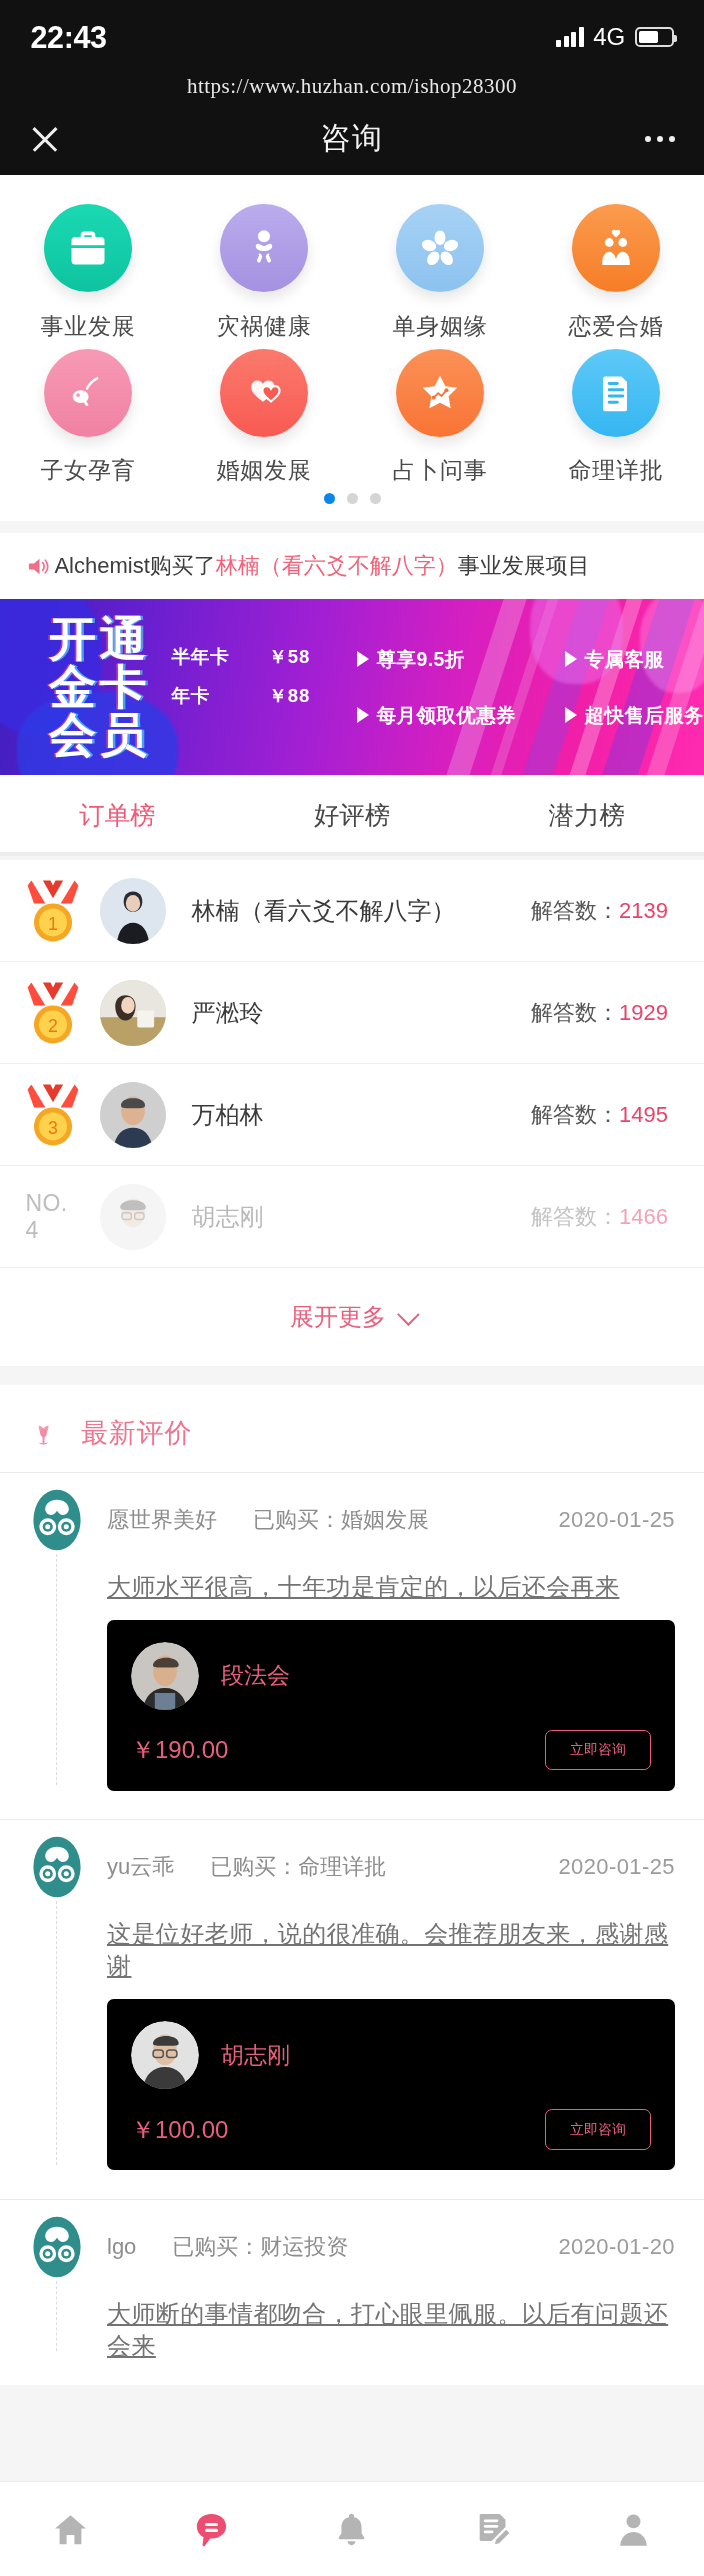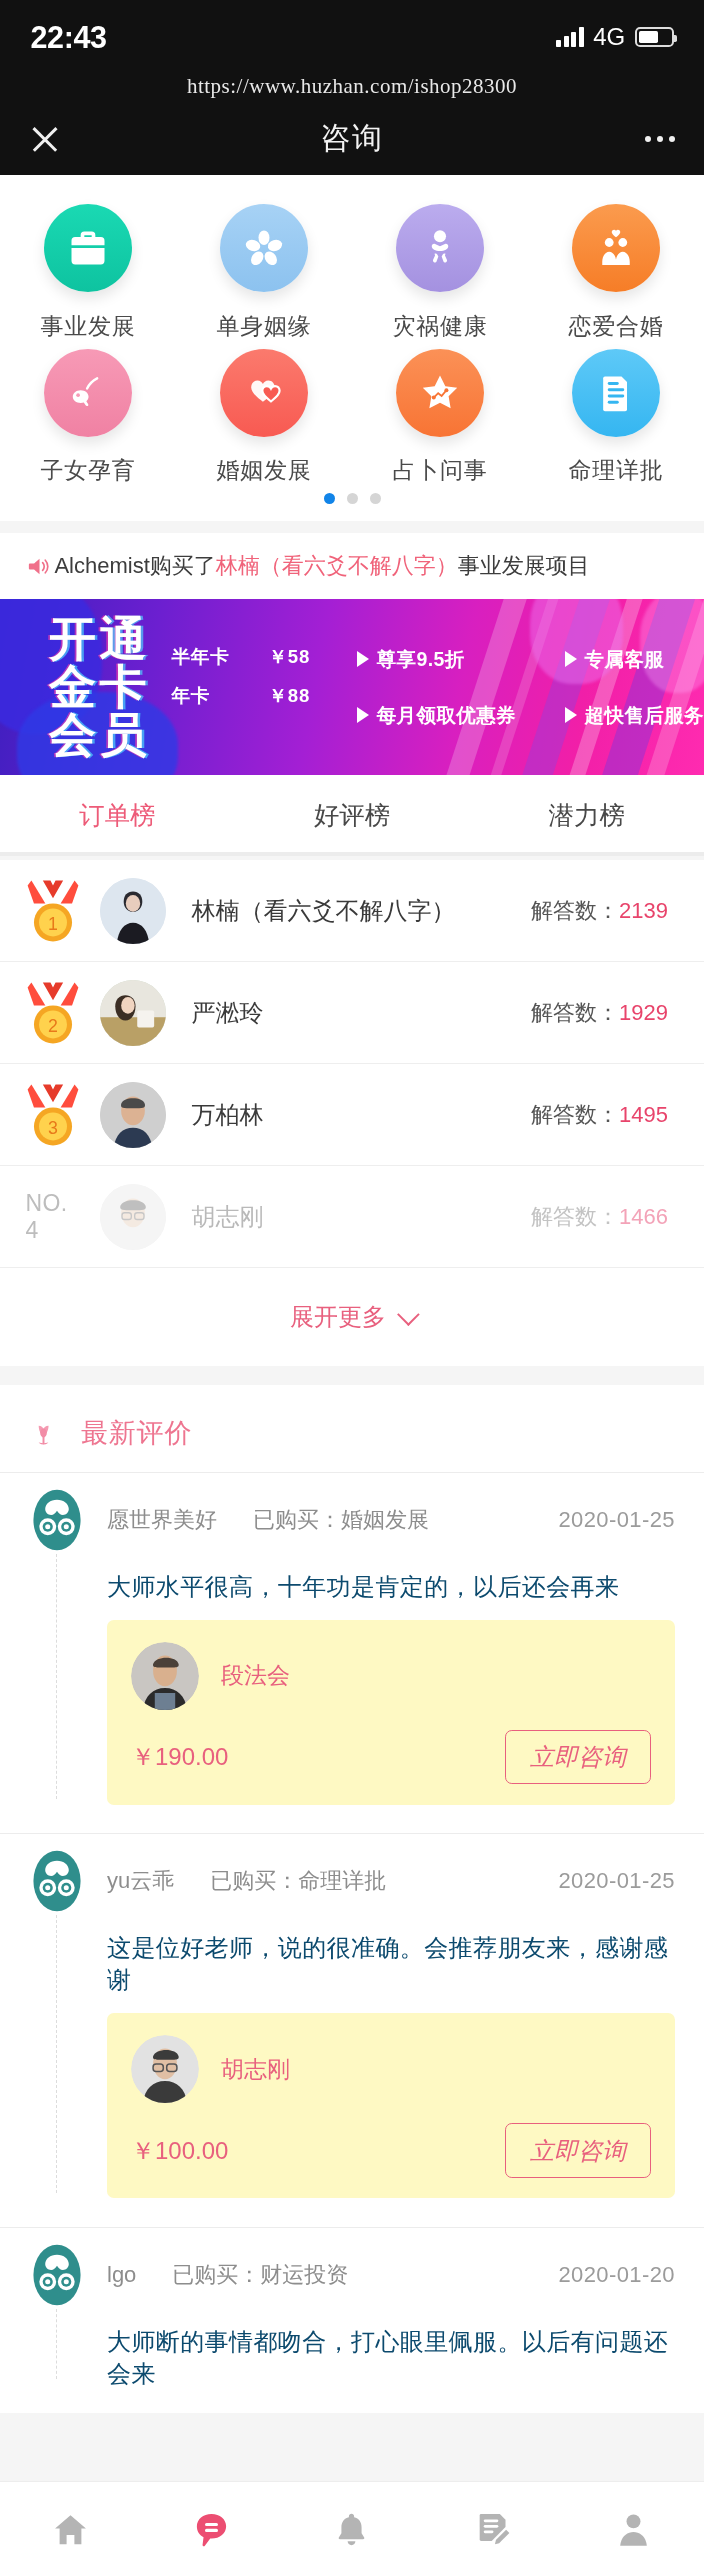--- a/index.html
+++ b/index.html
@@ -261,49 +261,48 @@
   .review:first-of-type { border-top: none; }
   .rev-top { display:flex; align-items:center; position:relative; }
   .rev-avatar {
     width: 56px; height: 64px; flex:none;
   }
   .rev-user { margin-left: 22px; font-size: 22px; color:#8d8d8d; }
   .rev-buy { margin-left: 36px; font-size: 22px; color:#8d8d8d; }
   .rev-date { position:absolute; right:0; font-size: 22px; color:#9b9b9b; letter-spacing:0.4px;}
   .rev-body { margin-left: 78px; }
   .rev-text {
-    font-size: 24px; color:#0c4a6e; padding: 18.6px 0 17px 0; letter-spacing: 0.4px;
+    font-size: 24px; color:#737373; padding: 18.6px 0 17px 0; letter-spacing: 0.4px; text-decoration: underline;
   }
   .rev-dash {
     position:absolute; left: 56px; top: 81px; bottom: 34px;
     border-left: 1.7px dashed #dcdcdc;
   }
   .prod-card {
-    background:#fef9c3;
+    background:#000000;
     border-radius: 6.8px;
     padding: 22px 24px 20.3px 24px;
     margin-bottom: 22px;
     position: relative;
   }
   .prod-top { display:flex; align-items:center; }
   .prod-avatar { width: 68px; height: 68px; border-radius:50%; overflow:hidden; flex:none; }
   .prod-name { margin-left: 22px; font-size: 23px; color:#e8607e; }
   .prod-bottom {
     display:flex; align-items:center; justify-content:space-between;
     margin-top: 20.3px;
   }
   .prod-price { font-size: 24px; color:#e8607e; }
   .btn-consult {
     border: 1.7px solid #e8607e; color:#e8607e;
     border-radius: 6.8px;
-    font-size: 24px;
+    font-size: 14px;
     padding: 10.2px 24px;
     background: transparent;
     font-family: inherit;
-    font-style: italic;
   }
 
   
   .bottomnav {
     position: absolute; left:0; right:0; bottom: 0;
     height: 95px; background:#fff;
     border-top: 1.7px solid #ededed;
     display:flex; align-items:center;
   }
   .bn-item { flex:1; display:flex; align-items:center; justify-content:center; }
@@ -346,42 +345,42 @@
 
   <div class="cat-panel">
     <div class="cat-row">
       <div class="cat-item">
         <div class="cat-circle" style="background:linear-gradient(180deg,#1ad9b3,#0ec3a0)">
           <svg viewBox="0 0 24 24" fill="#fff">
               <path d="M10 3h4a2 2 0 0 1 2 2v1h3a2 2 0 0 1 2 2v11a2 2 0 0 1-2 2H5a2 2 0 0 1-2-2V8a2 2 0 0 1 2-2h3V5a2 2 0 0 1 2-2zm0 3h4V5h-4v1zM3 12h18v-1.5H3V12zm7 .8h4v2h-4v-2z"></path>
             </svg>
         </div>
         <div class="cat-label">事业发展</div>
+      </div>
+      <div class="cat-item">
+        <div class="cat-circle" style="background:linear-gradient(180deg,#bbacee,#a491e0)">
+          <svg viewBox="0 0 24 24" fill="#fff">
+              <circle cx="12" cy="5.6" r="3.3"></circle>
+              <path d="M7.5 11c0-1 .9-1.6 1.8-1.2l2.7 1.2 2.7-1.2c.9-.4 1.8.2 1.8 1.2 0 1.5-2 2.6-4.5 2.6S7.5 12.5 7.5 11z"></path>
+              <path d="M9 15.2c.5-.4 1.2-.3 1.5.3l.6 1.2-1 2.6c-.2.6-.9.8-1.4.5-.5-.3-.7-1-.4-1.5l1-2.2-.3-.9zm6 0l-.3.9 1 2.2c.3.5.1 1.2-.4 1.5-.5.3-1.2.1-1.4-.5l-1-2.6.6-1.2c.3-.6 1-.7 1.5-.3z"></path>
+            </svg>
+        </div>
+        <div class="cat-label">灾祸健康</div>
       </div>
       <div class="cat-item">
         <div class="cat-circle" style="background:linear-gradient(180deg,#a7d2f5,#8cc2ef)">
           <svg viewBox="0 0 24 24" fill="#fff">
               <ellipse cx="12" cy="6.4" rx="3" ry="4"></ellipse>
               <ellipse cx="18" cy="10.6" rx="3" ry="4" transform="rotate(72 18 10.6)"></ellipse>
               <ellipse cx="15.7" cy="17.6" rx="3" ry="4" transform="rotate(144 15.7 17.6)"></ellipse>
               <ellipse cx="8.3" cy="17.6" rx="3" ry="4" transform="rotate(216 8.3 17.6)"></ellipse>
               <ellipse cx="6" cy="10.6" rx="3" ry="4" transform="rotate(288 6 10.6)"></ellipse>
             </svg>
         </div>
         <div class="cat-label">单身姻缘</div>
-      </div>
-      <div class="cat-item">
-        <div class="cat-circle" style="background:linear-gradient(180deg,#bbacee,#a491e0)">
-          <svg viewBox="0 0 24 24" fill="#fff">
-              <circle cx="12" cy="5.6" r="3.3"></circle>
-              <path d="M7.5 11c0-1 .9-1.6 1.8-1.2l2.7 1.2 2.7-1.2c.9-.4 1.8.2 1.8 1.2 0 1.5-2 2.6-4.5 2.6S7.5 12.5 7.5 11z"></path>
-              <path d="M9 15.2c.5-.4 1.2-.3 1.5.3l.6 1.2-1 2.6c-.2.6-.9.8-1.4.5-.5-.3-.7-1-.4-1.5l1-2.2-.3-.9zm6 0l-.3.9 1 2.2c.3.5.1 1.2-.4 1.5-.5.3-1.2.1-1.4-.5l-1-2.6.6-1.2c.3-.6 1-.7 1.5-.3z"></path>
-            </svg>
-        </div>
-        <div class="cat-label">灾祸健康</div>
       </div>
       <div class="cat-item">
         <div class="cat-circle" style="background:linear-gradient(180deg,#fb9b4e,#f67d27)">
           <svg viewBox="0 0 24 24" fill="#fff">
               <path d="M12 2.6c.8-1.1 2.6-.4 2.3 1-.2 1-1.3 1.9-2.3 2.6-1-.7-2.1-1.6-2.3-2.6-.3-1.4 1.5-2.1 2.3-1z"></path>
               <circle cx="8.3" cy="9" r="2.4"></circle>
               <circle cx="15.7" cy="9" r="2.4"></circle>
               <path d="M4.5 19.5c0-3 1.7-5.4 3.8-5.4s3.8 2.4 3.8 5.4v1.8H4.5v-1.8zm7.4 0c0-3 1.7-5.4 3.8-5.4s3.8 2.4 3.8 5.4v1.8h-7.6v-1.8z"></path>
             </svg>
         </div>

